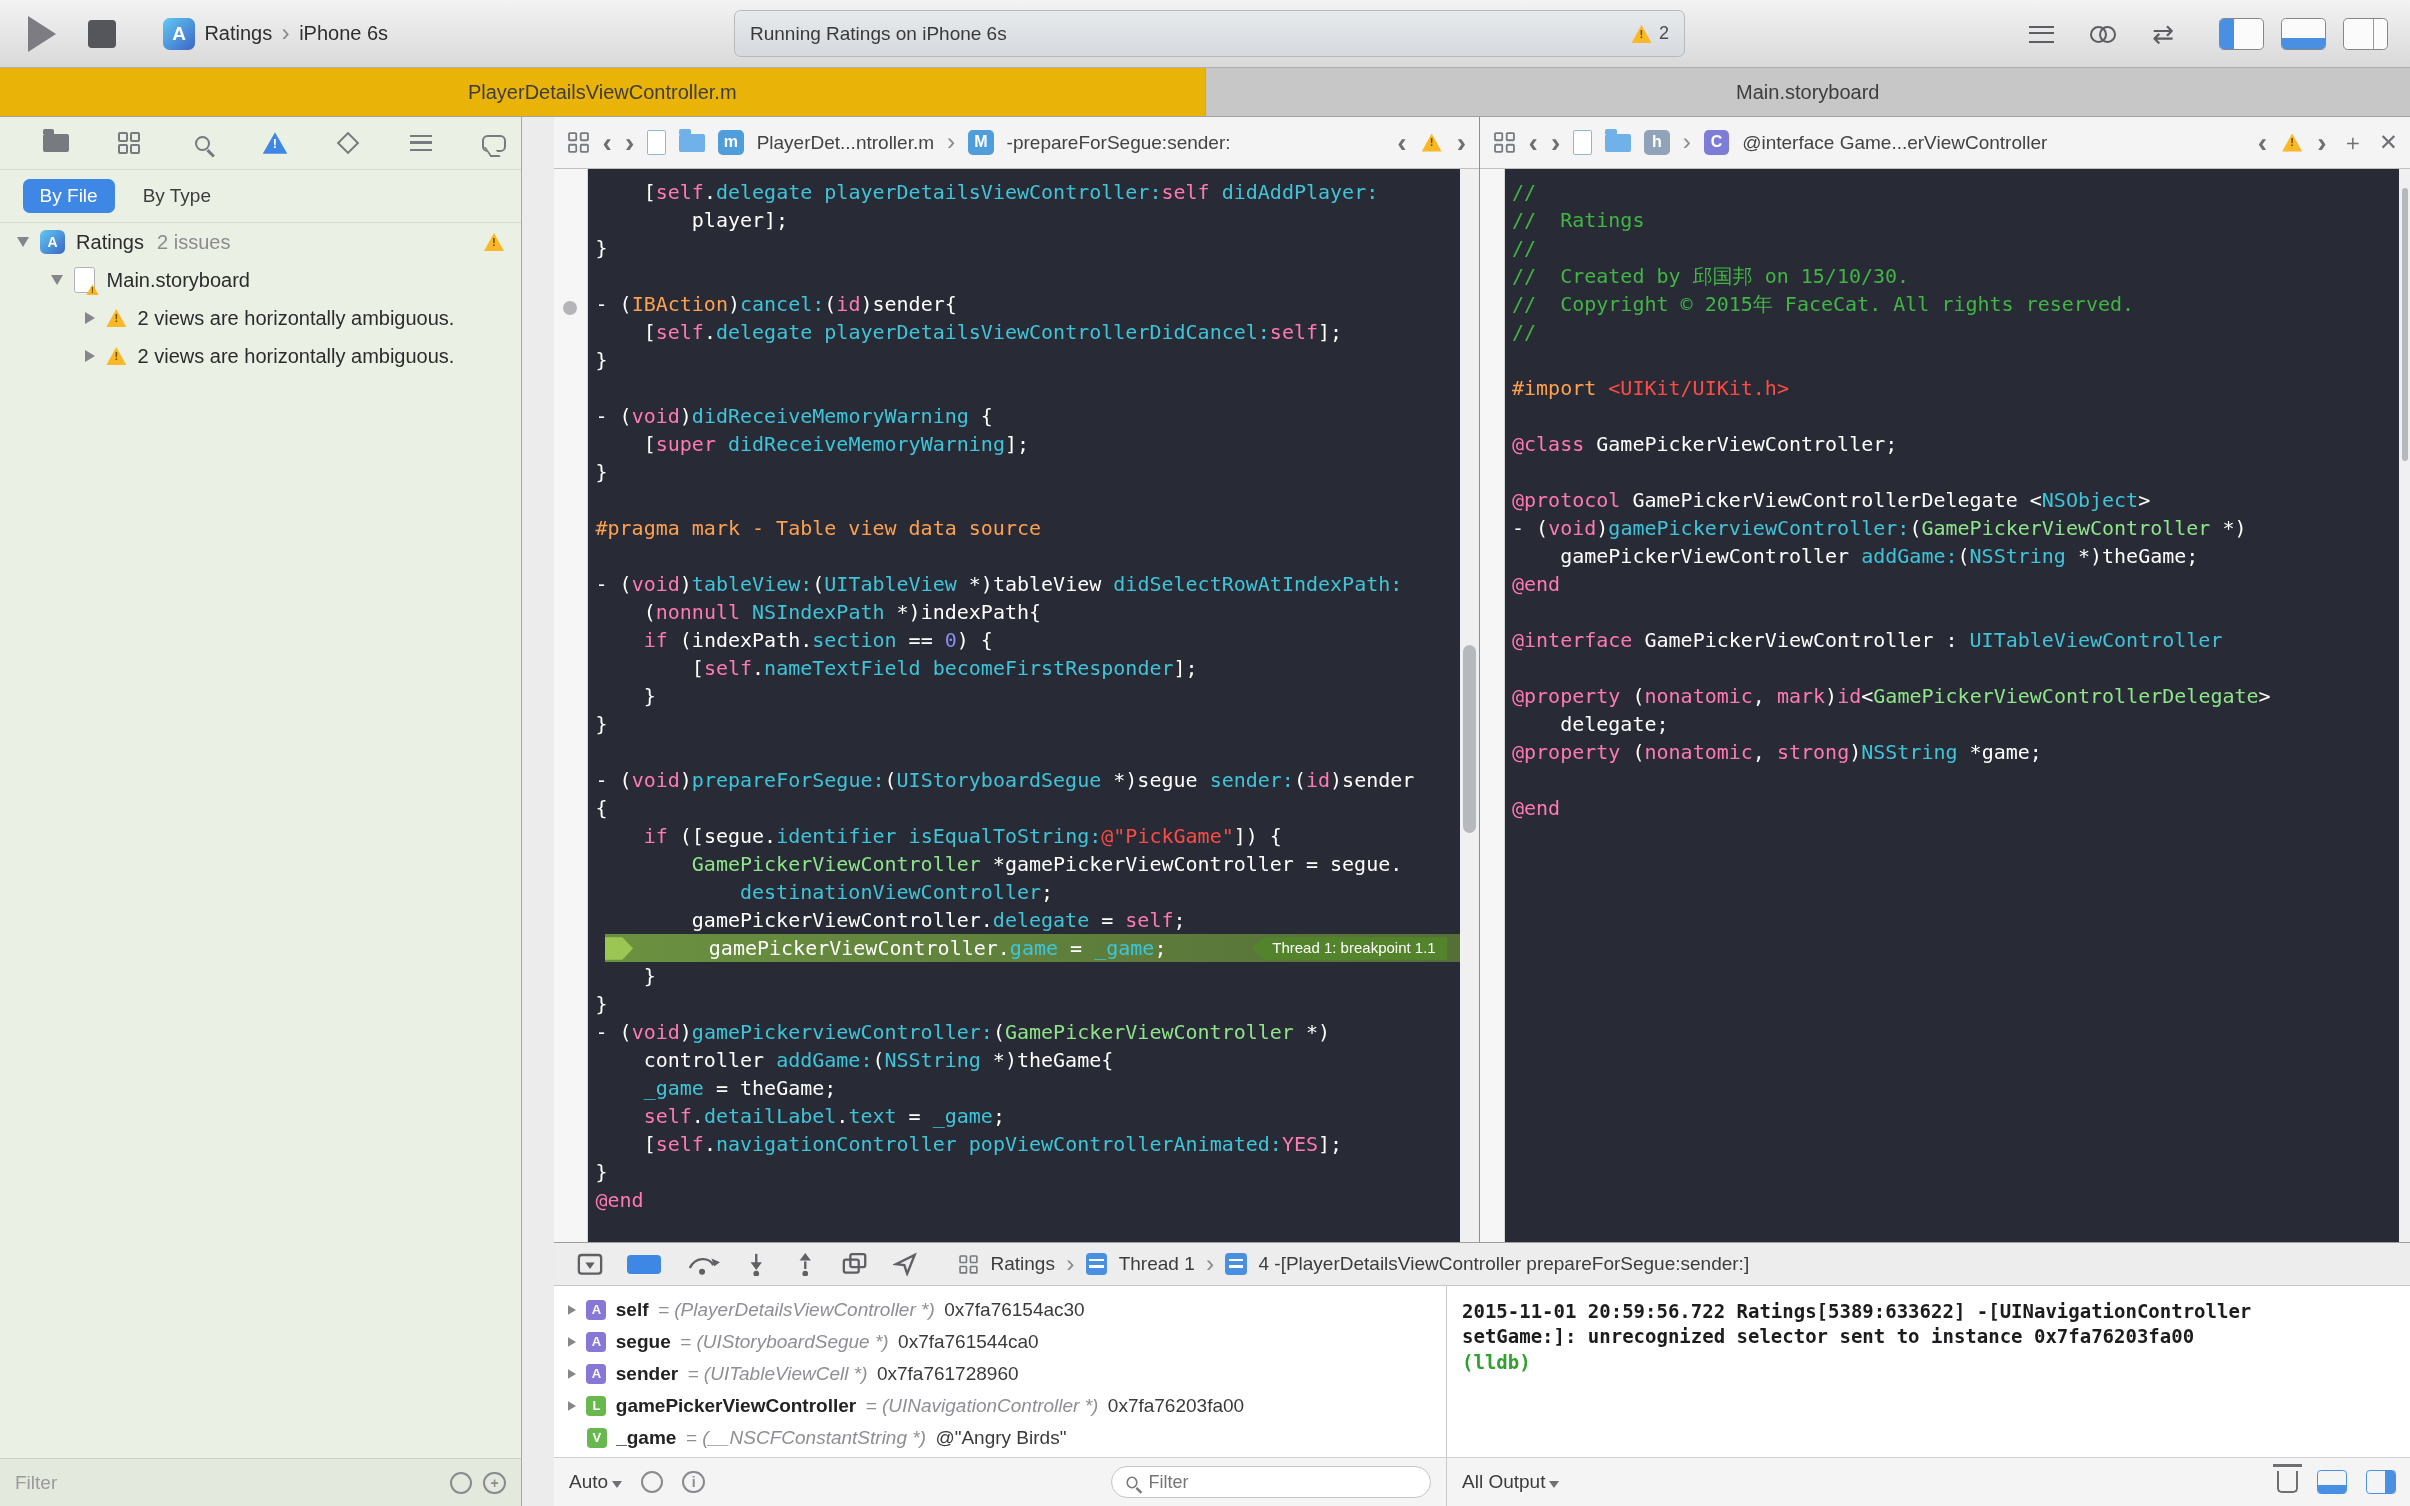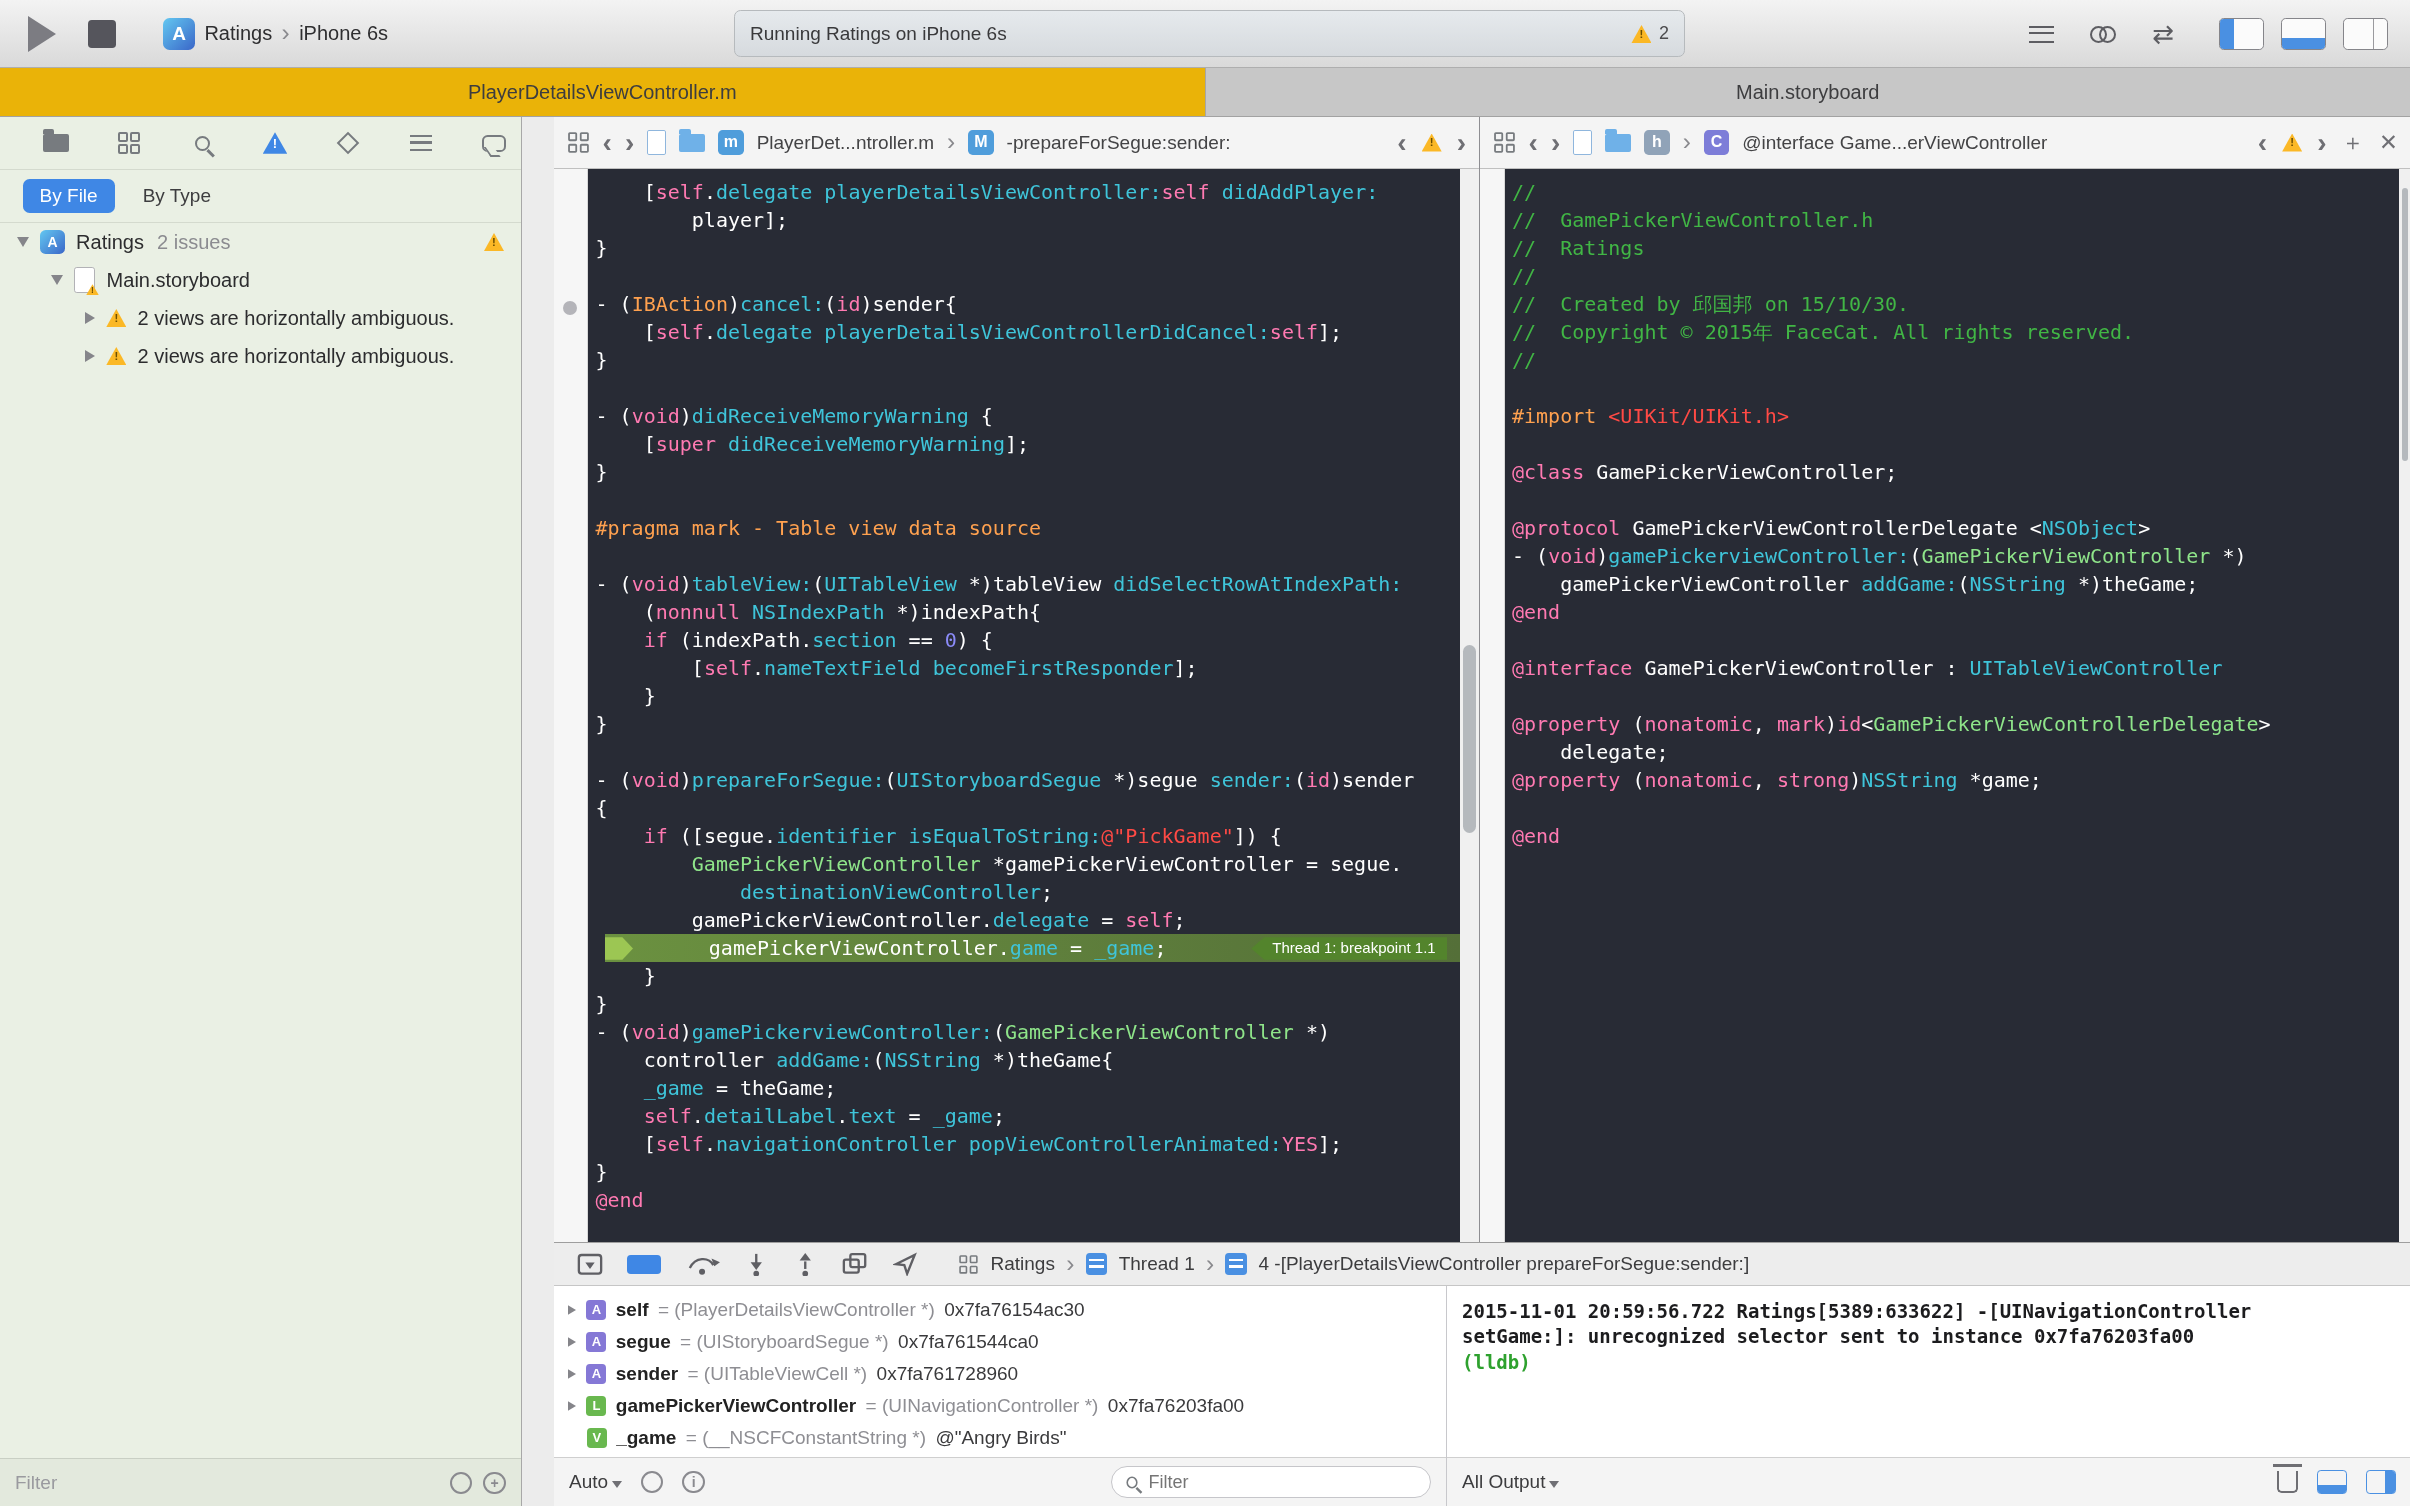--- a/index.html
+++ b/index.html
@@ -146,21 +146,21 @@
   .bluesq::before { top:5.6px; } .bluesq::after { top:12.2px; }
   .dbg-crumb { display:flex; align-items:center; gap:11.3px; margin-left:15px; }
   .dbg-content { display:flex; height:220px; }
   .vars { width:893px; border-right:0.9px solid #c8c8cc; display:flex; flex-direction:column; }
   .var-rows { flex:1; padding-top:7.5px; overflow:hidden; }
   .var-row { display:flex; align-items:center; gap:9.4px; height:32px; padding-left:13px; font-size:19px; color:#222; }
   .var-row .disc { transform:scale(.8); }
   .var-badge { width:20px; height:20px; border-radius:3.8px; color:#fff; font:bold 13px "Liberation Sans",sans-serif;
                display:inline-flex; align-items:center; justify-content:center; flex:none; }
   .var-name { font-weight:bold; }
-  .var-type { color:#8e8e93; }
+  .var-type { color:#8e8e93;font-style:italic; }
   .var-value { color:#3a3a3c; }
   .console { flex:1; display:flex; flex-direction:column; }
   .console-out { flex:1; padding:13px 0 0 15px; overflow:hidden; }
   .con-line { font-family:"DejaVu Sans Mono",monospace; font-weight:bold; font-size:19px; line-height:25.4px;
               color:#1c1c1e; white-space:pre; }
   .con-line.lldb { color:#2ea12e; }
   .dbg-bar { height:49px; border-top:0.9px solid #cfcfcf; background:#f4f4f4; display:flex; align-items:center;
              gap:19px; padding:0 15px; font-size:19px; color:#3c3c3e; }
   .caret { width:0; height:0; border-left:5.6px solid transparent; border-right:5.6px solid transparent;
            border-top:7.5px solid #6f6f74; display:inline-block; margin-left:3.8px; }
@@ -391,21 +391,20 @@
             <span class="warn-tri sm"></span>
             <span class="jb-nav">›</span>
             <span class="jb-x">＋</span>
             <span class="jb-x">✕</span>
           </div>
         </div>
         <div class="ed-body">
           <div class="ribbon slim"></div>
           <div class="code">
               <div class="code-line"><span class="tok-c">//</span></div>
-              <div class="code-line"><span class="tok-c">//  GamePickerViewController.h</span></div>
               <div class="code-line"><span class="tok-c">//  Ratings</span></div>
               <div class="code-line"><span class="tok-c">//</span></div>
               <div class="code-line"><span class="tok-c">//  Created by 邱国邦 on 15/10/30.</span></div>
               <div class="code-line"><span class="tok-c">//  Copyright © 2015年 FaceCat. All rights reserved.</span></div>
               <div class="code-line"><span class="tok-c">//</span></div>
               <div class="code-line">&nbsp;</div>
               <div class="code-line"><span class="tok-o">#import </span><span class="tok-s">&lt;UIKit/UIKit.h&gt;</span></div>
               <div class="code-line">&nbsp;</div>
               <div class="code-line"><span class="tok-k">@class</span><span class="tok-w"> GamePickerViewController;</span></div>
               <div class="code-line">&nbsp;</div>

